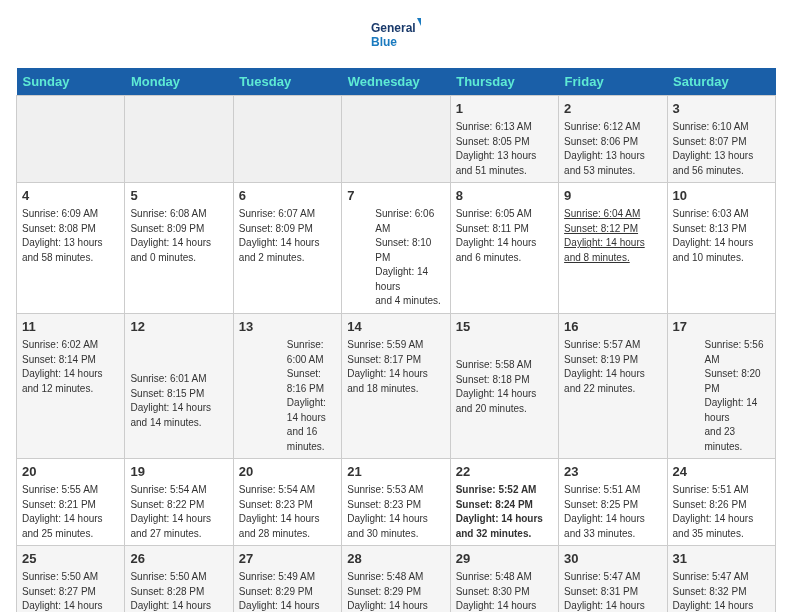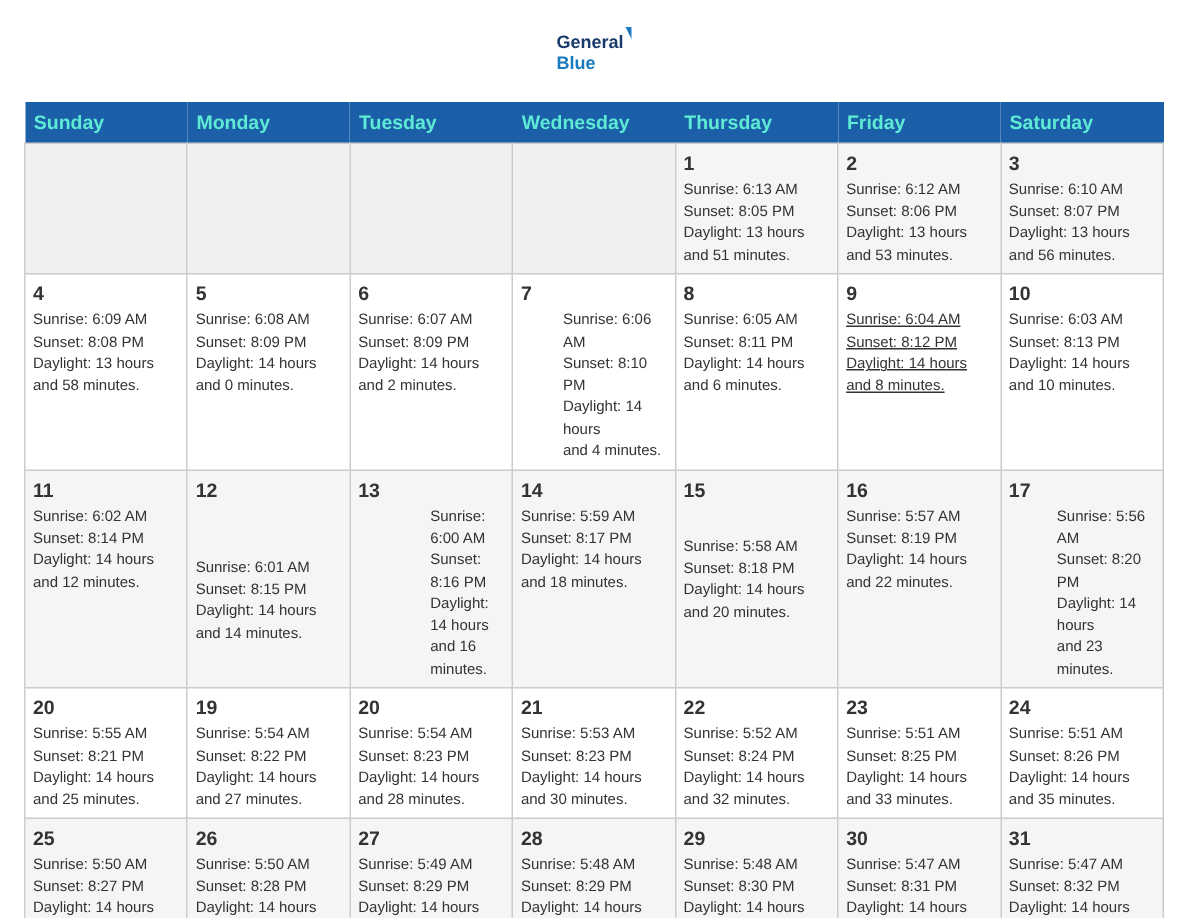--- a/index.html
+++ b/index.html
@@ -261,21 +261,21 @@
         </td>
         <td>
           <span class="day-number">21</span>
           <div class="day-info" style="white-space: pre-line;">Sunrise: 5:53 AM
 Sunset: 8:23 PM
 Daylight: 14 hours
 and 30 minutes.</div>
         </td>
         <td>
           <span class="day-number">22</span>
-          <div class="day-info" style="white-space: pre-line;">Sunrise: 5:52 AM
+          <div class="day-info" style="white-space: pre-line; font-weight: bold;">Sunrise: 5:52 AM
 Sunset: 8:24 PM
 Daylight: 14 hours
 and 32 minutes.</div>
         </td>
         <td>
           <span class="day-number">23</span>
           <div class="day-info" style="white-space: pre-line;">Sunrise: 5:51 AM
 Sunset: 8:25 PM
 Daylight: 14 hours
 and 33 minutes.</div>

